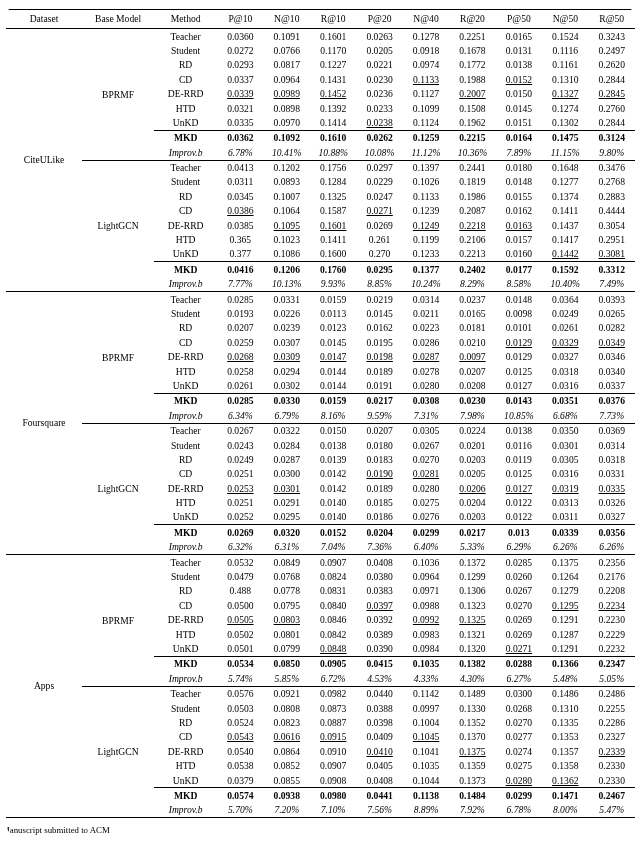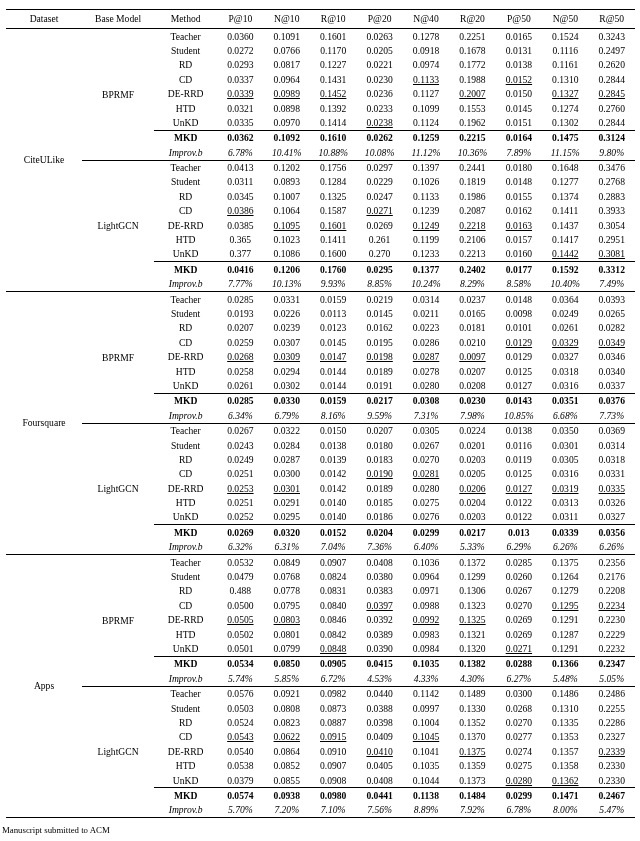--- a/index.html
+++ b/index.html
@@ -2,21 +2,21 @@
 <html><head>
 <meta charset="utf-8">
 <style>
   html, body { margin: 0; padding: 0; }
   body {
     width: 640px; height: 841px;
     background: #ffffff;
     font-family: "Liberation Serif", "DejaVu Serif", serif;
     color: #000000;
   }
-  .page { position: relative; width: 640px; height: 841px; overflow: hidden; }
+  .page { position: relative; width: 640px; height: 841px; overflow: hidden; border-radius: 31px; }
 
   table.results {
     border-collapse: collapse;
     table-layout: fixed;
     width: 629px;
     margin: 9px 0 0 6px;
     border-top: 1.5px solid #000;
     border-bottom: 1.5px solid #000;
   }
   th, td {
@@ -136,21 +136,21 @@
           <td class="ul">0.1327</td>
           <td class="ul">0.2845</td>
         </tr>
         <tr>
           <td>HTD</td>
           <td>0.0321</td>
           <td>0.0898</td>
           <td>0.1392</td>
           <td>0.0233</td>
           <td>0.1099</td>
-          <td>0.1553</td>
+          <td>0.1508</td>
           <td>0.0145</td>
           <td>0.1274</td>
           <td>0.2760</td>
         </tr>
         <tr>
           <td>UnKD</td>
           <td>0.0335</td>
           <td>0.0970</td>
           <td>0.1414</td>
           <td class="ul">0.0238</td>
@@ -224,21 +224,21 @@
         <tr>
           <td>CD</td>
           <td class="ul">0.0386</td>
           <td>0.1064</td>
           <td>0.1587</td>
           <td class="ul">0.0271</td>
           <td>0.1239</td>
           <td>0.2087</td>
           <td>0.0162</td>
           <td>0.1411</td>
-          <td>0.3933</td>
+          <td>0.4444</td>
         </tr>
         <tr>
           <td>DE-RRD</td>
           <td>0.0385</td>
           <td class="ul">0.1095</td>
           <td class="ul">0.1601</td>
           <td>0.0269</td>
           <td class="ul">0.1249</td>
           <td class="ul">0.2218</td>
           <td class="ul">0.0163</td>
@@ -655,21 +655,21 @@
           <td>0.0398</td>
           <td>0.1004</td>
           <td>0.1352</td>
           <td>0.0270</td>
           <td>0.1335</td>
           <td>0.2286</td>
         </tr>
         <tr>
           <td>CD</td>
           <td class="ul">0.0543</td>
-          <td class="ul">0.0622</td>
+          <td class="ul">0.0616</td>
           <td class="ul">0.0915</td>
           <td>0.0409</td>
           <td class="ul">0.1045</td>
           <td>0.1370</td>
           <td>0.0277</td>
           <td>0.1353</td>
           <td>0.2327</td>
         </tr>
         <tr>
           <td>DE-RRD</td>

